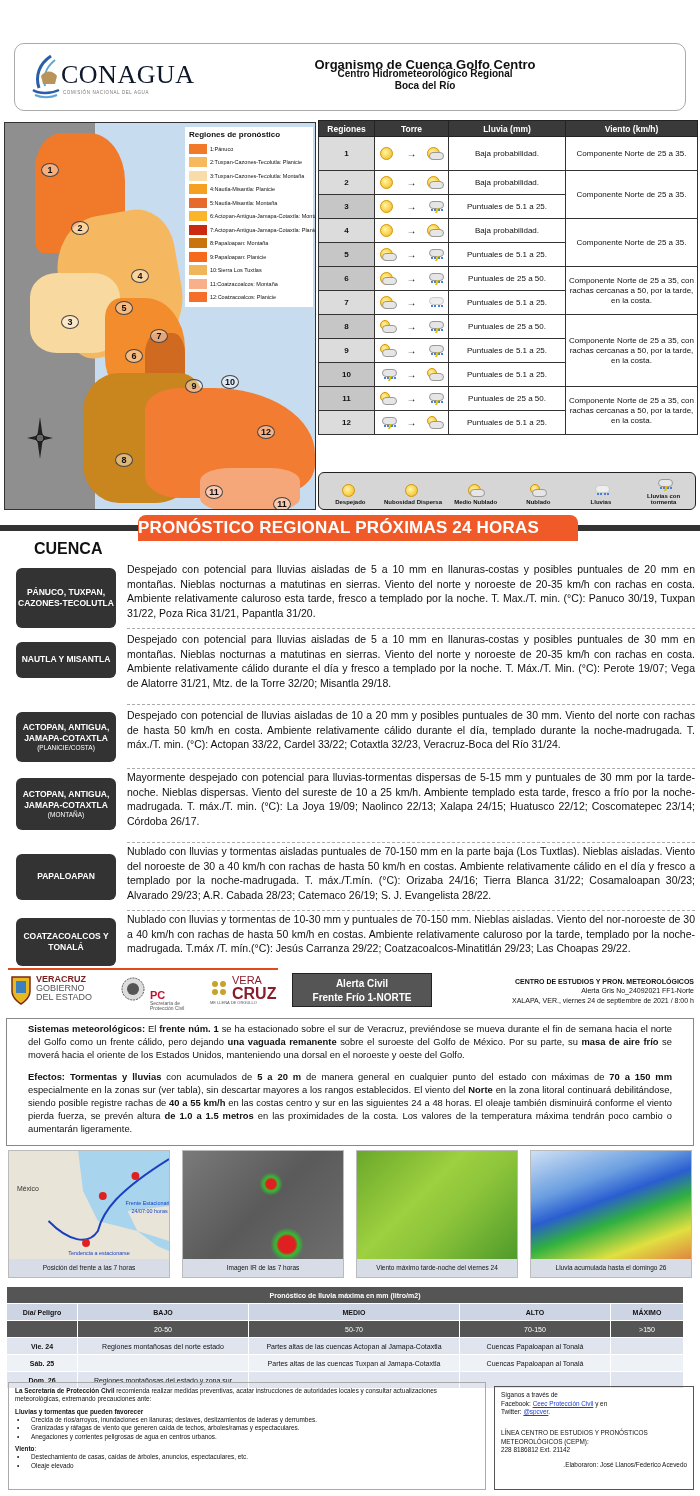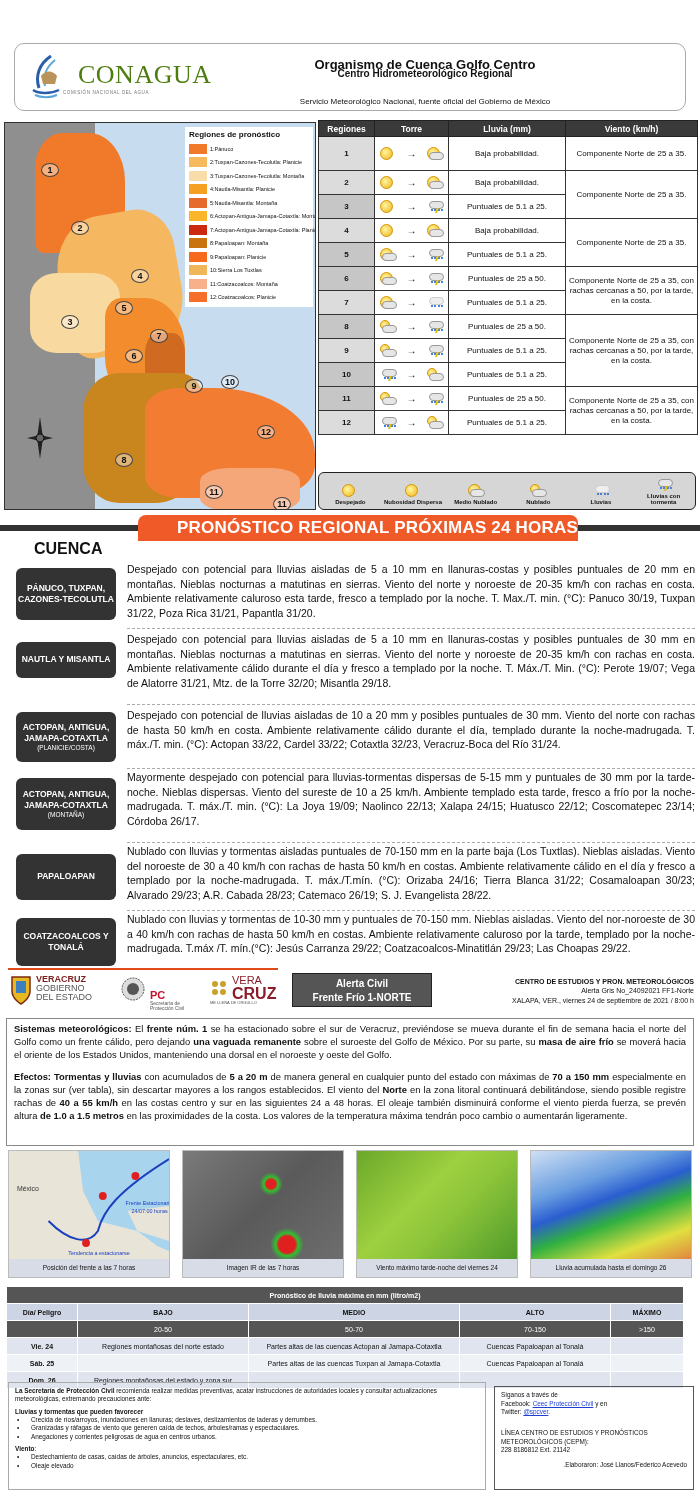--- a/index.html
+++ b/index.html
@@ -2,21 +2,21 @@
 <html><head>
 <meta charset="utf-8">
 <style>
   * { box-sizing: border-box; margin: 0; padding: 0; }
   body { width: 700px; height: 1496px; background: #fff; font-family: "Liberation Sans", sans-serif; color: #111; position: relative; overflow: hidden; }
 
   
   .hdr { position: absolute; left: 14px; top: 43px; width: 672px; height: 68px; border: 1px solid #aaa; border-radius: 10px; background: #fff; }
   .logo { position: absolute; left: 16px; top: 10px; width: 130px; height: 48px; }
   .logo .mark { position: absolute; left: 0; top: 0; width: 30px; height: 46px; }
-  .logo .word { position: absolute; left: 47px; top: 6px; font-family: "Liberation Serif", serif; font-size: 26px; color: #4d7c0f; letter-spacing: 0.5px; }
+  .logo .word { position: absolute; left: 30px; top: 6px; font-family: "Liberation Serif", serif; font-size: 26px; color: #0f172a; letter-spacing: 0.5px; }
   .logo .sub { position: absolute; left: 32px; top: 36px; font-size: 4.5px; color: #777; letter-spacing: 0.6px; }
   .hdr .t1, .hdr .t2, .hdr .t3, .hdr .t4 { position: absolute; left: 160px; width: 500px; text-align: center; }
   .hdr .t1 { top: 13px; font-size: 13px; font-weight: bold; }
   .hdr .t2 { top: 24px; font-size: 10px; font-weight: bold; }
   .hdr .t3 { top: 36px; font-size: 10px; font-weight: bold; }
   .hdr .t4 { top: 53px; font-size: 8px; }
 
   
   .map { position: absolute; left: 4px; top: 122px; width: 312px; height: 388px; background: #8f8f8f; border: 1px solid #333; overflow: hidden; }
   .map .sea { position: absolute; left: 90px; top: 0; width: 222px; height: 388px; background: #c8dcf0; }
@@ -53,41 +53,41 @@
   .ico .bolt { position: absolute; left: 10px; top: 12px; width: 2px; height: 5px; background: #e0c000; transform: skewX(-20deg); }
   .arrow { font-size: 10px; font-weight: bold; }
 
   
   .skyleg { position: absolute; left: 318px; top: 472px; width: 378px; height: 38px; border: 1px solid #222; border-radius: 6px; background: #d6d6d6; display: flex; justify-content: space-around; align-items: flex-end; padding-bottom: 3px; }
   .skyleg .it { display: flex; flex-direction: column; align-items: center; width: 60px; }
   .skyleg .lab { font-size: 6px; font-weight: bold; text-align: center; line-height: 1.1; }
 
   
   .band { position: absolute; left: 0; top: 525px; width: 700px; height: 6px; background: #333; }
-  .banner { position: absolute; left: 138px; top: 515px; width: 440px; height: 26px; background: #f05a28; border-radius: 8px 8px 0 0; color: #fff; font-size: 17px; font-weight: bold; text-align: right; line-height: 26px; letter-spacing: 0.2px; }
+  .banner { position: absolute; left: 138px; top: 515px; width: 440px; height: 26px; background: #f05a28; border-radius: 8px 8px 0 0; color: #fff; font-size: 17px; font-weight: bold; text-align: left; line-height: 26px; letter-spacing: 0.2px; }
   .cuenca { position: absolute; left: 34px; top: 540px; font-size: 16px; font-weight: bold; }
 
   
   .cu { position: absolute; left: 0; width: 700px; }
   .cu .lbl { position: absolute; left: 16px; width: 100px; border-radius: 6px; background: #333; color: #fff; font-size: 8.5px; font-weight: bold; text-align: center; display: flex; flex-direction: column; justify-content: center; line-height: 1.3; }
   .cu .lbl small { font-size: 6.5px; font-weight: normal; }
   .cu .txt { position: absolute; left: 127px; width: 568px; font-size: 10.5px; line-height: 1.4; text-align: justify; }
   .dash { position: absolute; left: 127px; width: 568px; border-top: 1px dashed #aaa; }
 
   
   .redline { position: absolute; left: 8px; top: 968px; width: 270px; border-top: 2px solid #e04a1a; }
   .flogos { position: absolute; left: 10px; top: 973px; height: 36px; width: 300px; }
   .flogo { position: absolute; top: 0; height: 34px; }
   .flogo .t { font-size: 9px; line-height: 1; }
   .alerta { position: absolute; left: 292px; top: 973px; width: 140px; height: 34px; background: #555; border: 1px solid #222; color: #fff; font-size: 10px; font-weight: bold; text-align: center; line-height: 14px; padding-top: 3px; }
   .cepm { position: absolute; left: 440px; top: 977px; width: 254px; text-align: right; font-size: 7px; line-height: 1.35; }
   .cepm .b { font-weight: bold; }
 
   
-  .sysbox { position: absolute; left: 6px; top: 1018px; width: 688px; height: 128px; border: 1px solid #888; padding: 4px 7px; font-size: 9.4px; line-height: 1.38; text-align: justify; }
+  .sysbox { position: absolute; left: 6px; top: 1018px; width: 688px; height: 128px; border: 1px solid #888; padding: 4px 21px; font-size: 9.4px; line-height: 1.38; text-align: justify; }
   .sysbox p { margin-bottom: 9px; }
 
   
   .imgs { position: absolute; left: 8px; top: 1150px; width: 684px; height: 130px; }
   .img { position: absolute; top: 0; width: 162px; height: 128px; border: 1px solid #bbb; background: #dfe4ec; overflow: hidden; }
   .img .pic { position: absolute; left: 0; top: 0; width: 100%; height: 110px; }
   .img .cap { position: absolute; left: 0; bottom: 0; width: 100%; height: 18px; font-size: 6.5px; text-align: center; line-height: 18px; background: #d8dce6; }
 
   
   .rtable { position: absolute; left: 6px; top: 1286px; width: 678px; border-collapse: separate; border-spacing: 1px; font-size: 7px; }
@@ -118,21 +118,21 @@
       <path d="M24 6 C14 14 12 24 14 32" stroke="#5aa6d8" stroke-width="2" fill="none"></path>
       <path d="M10 22 C14 16 22 16 26 22 L24 30 L12 30 Z" fill="#b8935a"></path>
       <path d="M2 36 C8 40 20 40 28 36" stroke="#2b5ea8" stroke-width="2.5" fill="none"></path>
       <path d="M4 41 C10 44 20 44 26 41" stroke="#5aa6d8" stroke-width="2" fill="none"></path>
     </svg>
     <span class="word">CONAGUA</span>
     <span class="sub">COMISIÓN NACIONAL DEL AGUA</span>
   </div>
   <div class="t1">Organismo de Cuenca Golfo Centro</div>
   <div class="t2">Centro Hidrometeorológico Regional</div>
-  <div class="t4">Servicio Meteorológico Nacional, fuente oficial del Gobierno de México</div>
+  <div class="t3">Boca del Río</div>
 </div>
 
 <div class="map">
   <div class="sea"></div>
   <div class="land1"></div>
   <div class="land2"></div>
   <div class="land3"></div>
   <div class="land4"></div>
   <div class="land5"></div>
   <div class="land6"></div>
@@ -478,21 +478,21 @@
       </span>
       <span class="lab">Lluvias con tormenta</span>
     </div>
 </div>
 
 <div class="band"></div>
 <div class="banner">PRONÓSTICO REGIONAL PRÓXIMAS 24 HORAS</div>
 <div class="cuenca">CUENCA</div>
 
 <div class="cu" style="top:562px">
-  <div class="lbl" style="top:6px;height:52px">
+  <div class="lbl" style="top:6px;height:60px">
       <span>PÁNUCO, TUXPAN, CAZONES-TECOLUTLA</span>
     </div>
   <div class="txt">Despejado con potencial para lluvias aisladas de 5 a 10 mm en llanuras-costas y posibles puntuales de 20 mm en montañas. Nieblas nocturnas a matutinas en sierras. Viento del norte y noroeste de 20-35 km/h con rachas en costa. Ambiente relativamente caluroso esta tarde, fresco a templado por la noche. T. Max./T. min. (°C): Panuco 30/19, Tuxpan 31/22, Poza Rica 31/21, Papantla 31/20.</div>
 </div>
 <div class="dash" style="top:628px"></div>
 <div class="cu" style="top:632px">
   <div class="lbl" style="top:10px;height:36px">
       <span>NAUTLA Y MISANTLA</span>
     </div>
   <div class="txt">Despejado con potencial para lluvias aisladas de 5 a 10 mm en llanuras-costas y posibles puntuales de 30 mm en montañas. Nieblas nocturnas a matutinas en sierras. Viento del norte y noroeste de 20-35 km/h con rachas en costa. Ambiente relativamente cálido durante el día y fresco a templado por la noche. T. Máx./T. Min. (°C): Perote 19/07; Vega de Alatorre 31/21, Mtz. de la Torre 32/20; Misantla 29/18.</div>

